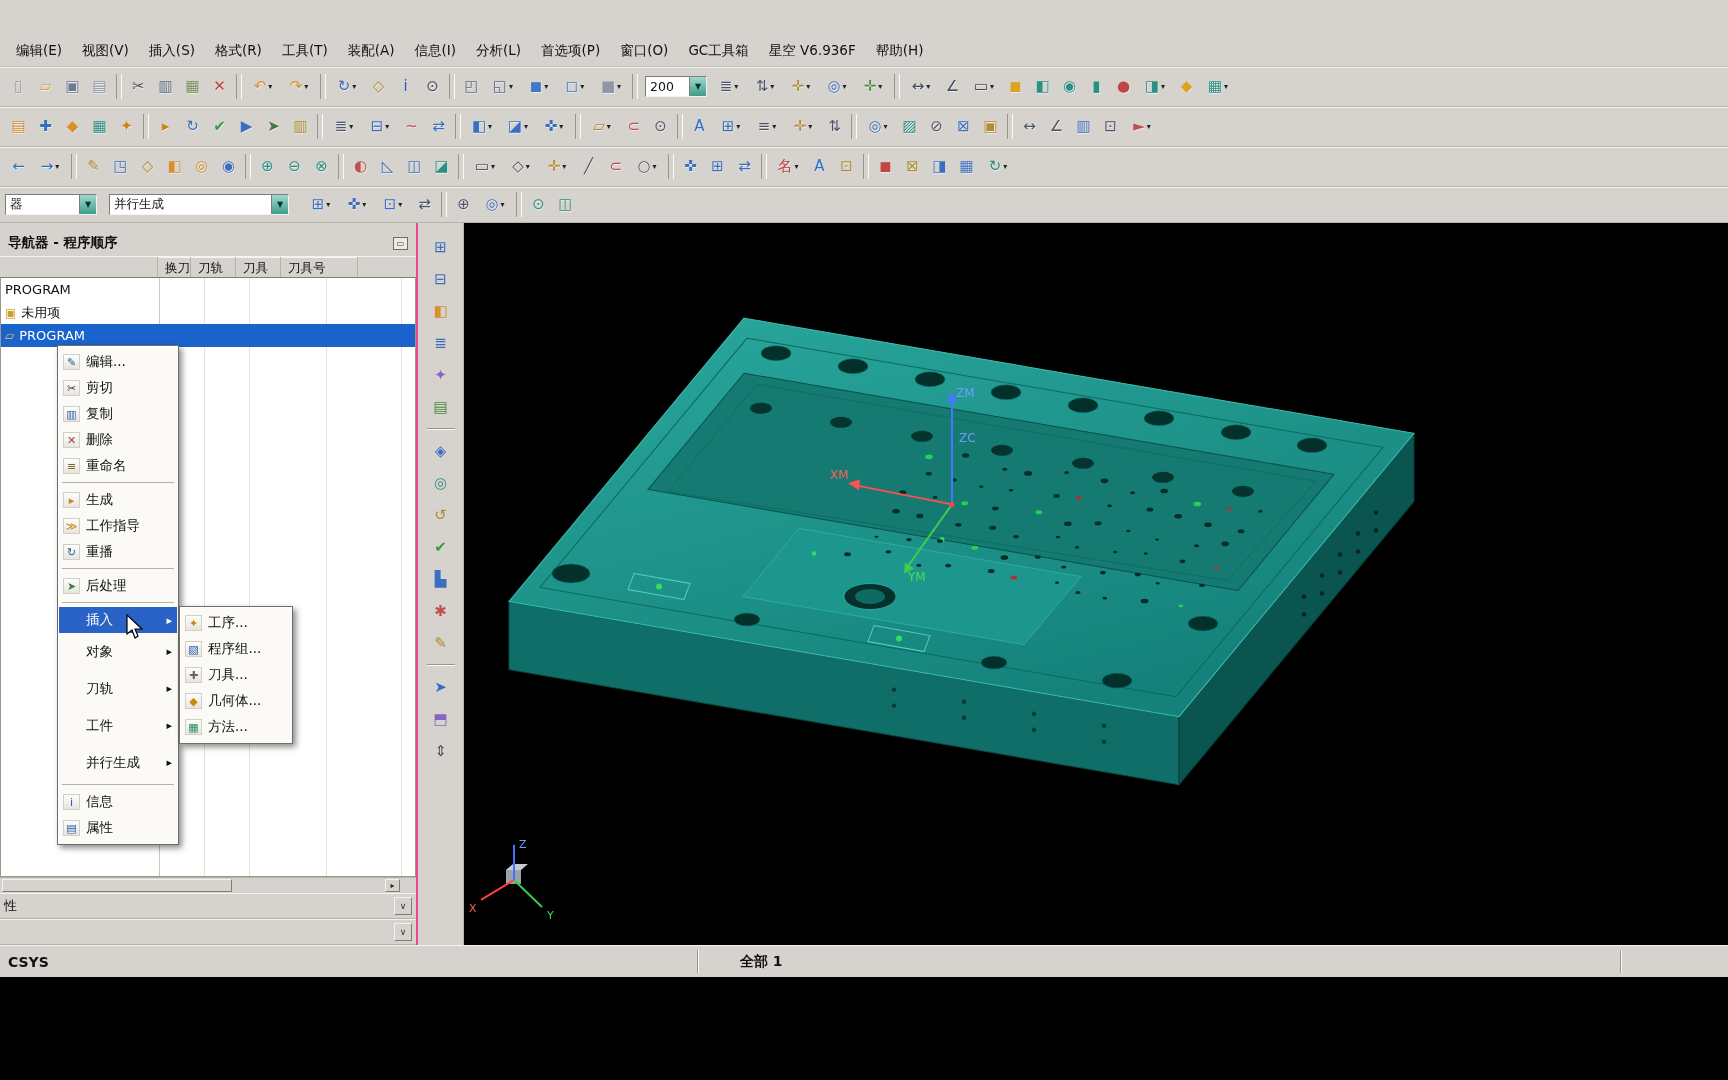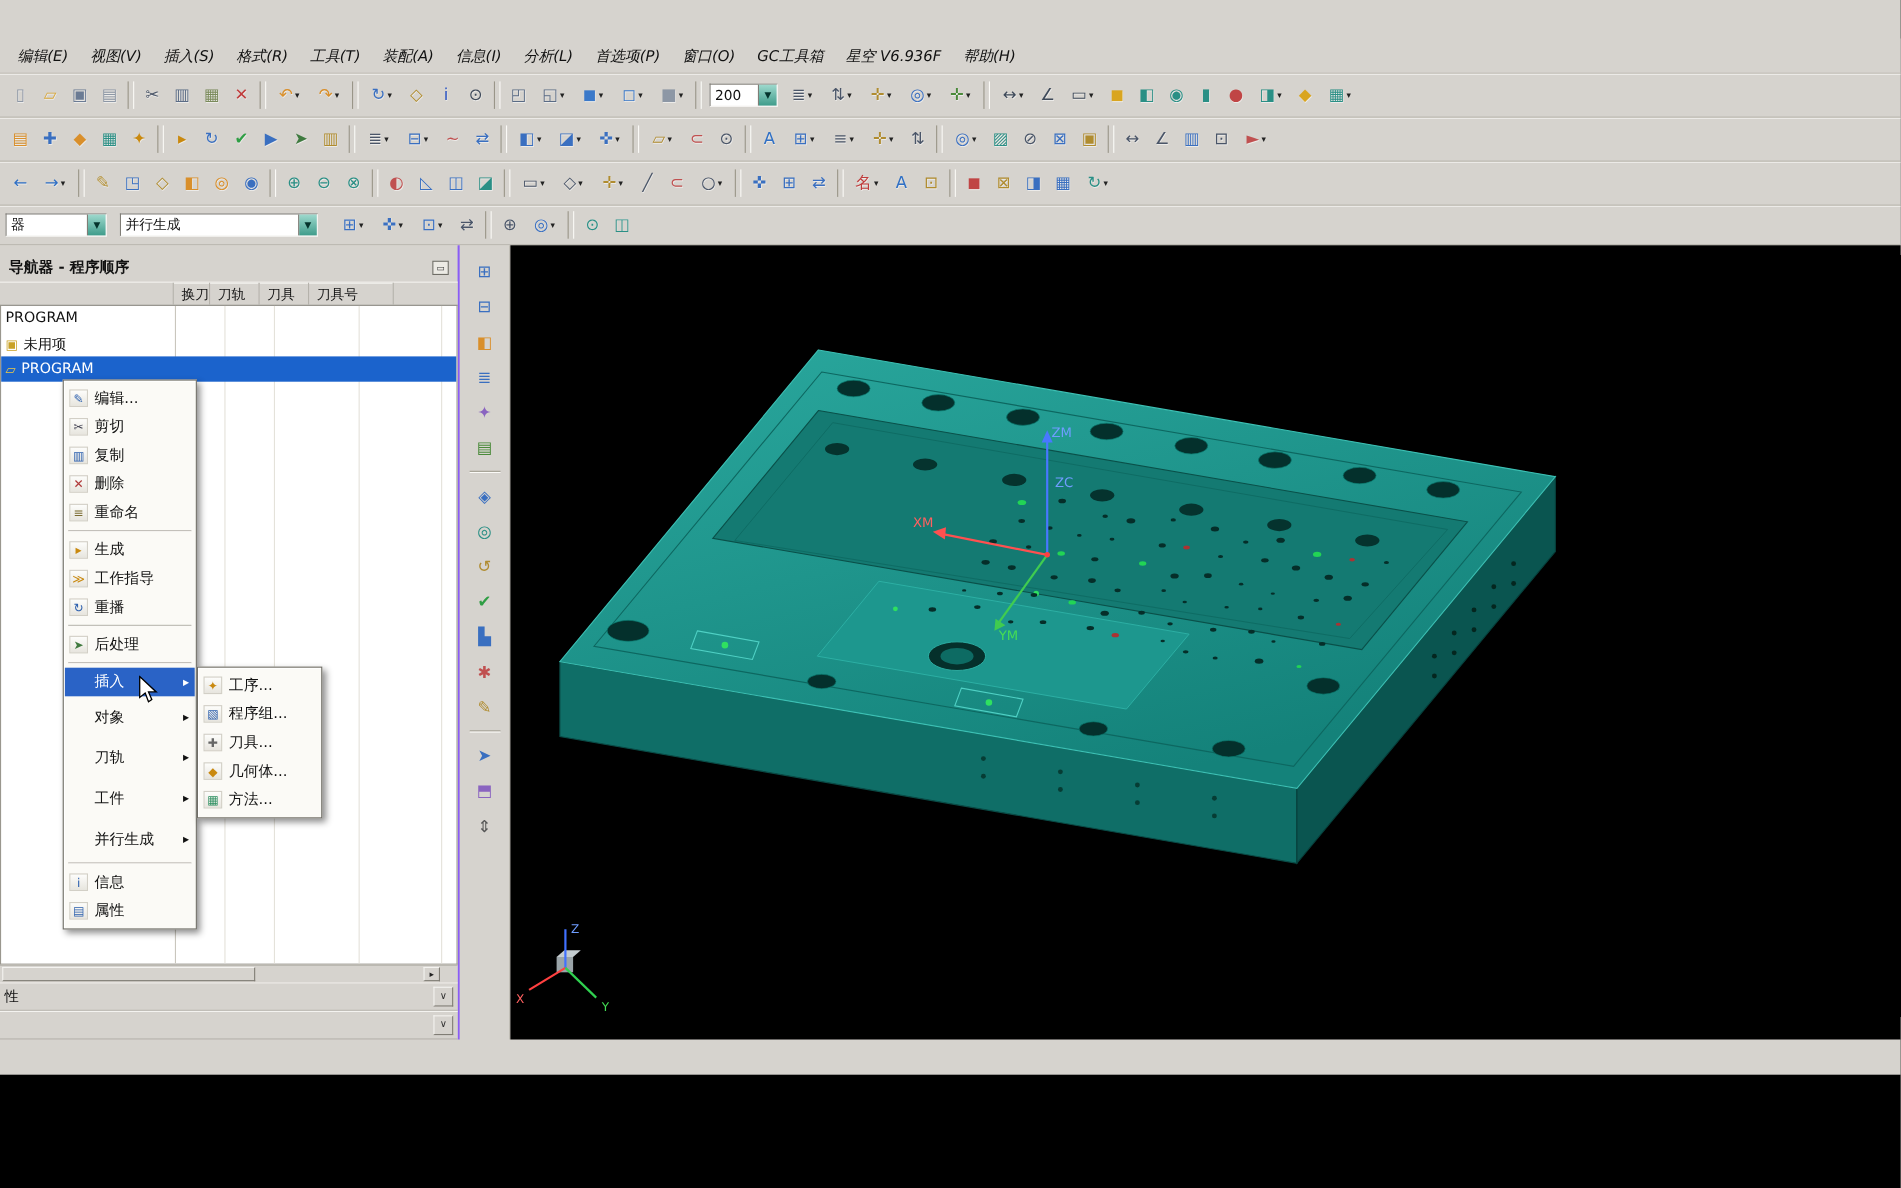--- a/index.html
+++ b/index.html
@@ -6,21 +6,21 @@
   body { background:#000; font-family:"DejaVu Sans","Liberation Sans",sans-serif; }
   #app { position:relative; width:1728px; height:1080px; overflow:hidden; background:#d6d3ce; font-size:13px; color:#111; }
 
   
   .titlebar { position:absolute; top:0; left:0; right:0; height:35px; background:linear-gradient(#343434,#141414); color:#e8e8e8; display:flex; align-items:center; padding:0 12px; }
   .titlebar .title { font-size:13px; }
   .titlebar .brand { margin-left:auto; font-weight:bold; letter-spacing:2px; font-size:14px; color:#d7dbde; }
 
   
   .menubar { position:absolute; top:35px; left:0; right:0; height:32px; background:#d6d3ce; display:flex; align-items:center; padding-left:6px; border-bottom:1px solid #c2bfb8; }
-  .mb-item { padding:6px 10px; font-size:13.5px; white-space:nowrap;font-style:italic; }
+  .mb-item { padding:6px 10px; font-size:13.5px; white-space:nowrap; }
 
   
   .tbrow { position:absolute; left:0; right:0; background:#d6d3ce; display:flex; align-items:center; padding:0 5px; border-bottom:1px solid #b7b4ac; box-shadow:inset 0 1px 0 #f3f2ef; }
   .r1 { top:67px;  height:40px; }
   .r2 { top:107px; height:40px; }
   .r3 { top:147px; height:40px; }
   .r4 { top:187px; height:36px; }
   .run { display:contents; }
   .tbtn { width:27px; height:27px; display:inline-flex; align-items:center; justify-content:center; flex:none; }
   .tbtn .g { font-size:15px; line-height:1; color:var(--ic,#556); text-shadow:0.5px 0.5px 0 rgba(255,255,255,.55); }
@@ -31,21 +31,21 @@
   .combo .arr { width:17px; height:19px; margin-left:auto; background:linear-gradient(#9ed9cd,#3f9c8b); border-left:1px solid #7f7d76; display:flex; align-items:center; justify-content:center; font-size:8px; color:#04332c; }
   .zoom-combo { width:62px; margin:0 4px; }
   .filter-combo { width:92px; }
   .assembly-combo { width:180px; margin-left:12px; margin-right:14px; }
   .run-right { margin-left:110px; }
 
   
   .main { position:absolute; top:223px; left:0; right:0; height:722px; display:flex; }
 
   
-  .navpanel { width:418px; flex:none; background:#d6d3ce; border-right:2px solid #8b5cf6; display:flex; flex-direction:column; padding-top:7px; }
+  .navpanel { width:418px; flex:none; background:#d6d3ce; border-right:2px solid #ec4899; display:flex; flex-direction:column; padding-top:7px; }
   .nav-title { height:26px; display:flex; align-items:center; padding:0 8px; font-size:13.5px; font-weight:bold; }
   .winbtn { margin-left:auto; width:15px; height:13px; border:1px solid #6f6d66; background:#eceae4; font-size:8px; line-height:11px; text-align:center; color:#333; }
   .nav-head { height:21px; display:flex; background:#d6d3ce; border-top:1px solid #f4f3f0; }
   .nav-spacer { width:158px; border-right:1px solid #b5b2ab; }
   .nav-col { border-right:1px solid #b5b2ab; box-shadow:inset 0 1px 0 #f4f3f0; font-size:12.5px; padding:3px 0 0 7px; white-space:nowrap; overflow:hidden; }
   .nav-col:nth-child(2) { width:45px; }
   .nav-col:nth-child(3) { width:45px; }
   .nav-col:nth-child(4) { width:77px;font-family:Liberation Mono, monospace; }
   .nav-col:nth-child(5) { width:78px; }
   .tree { flex:1; background:#fff; border:1px solid #9a978e; border-top-color:#7f7d76; position:relative; overflow:hidden; }
@@ -635,20 +635,26 @@
         <line x1="50" y1="656" x2="17" y2="676" stroke="#ff4040" stroke-width="2"></line>
         <line x1="50" y1="656" x2="78" y2="683" stroke="#30d050" stroke-width="2"></line>
         <text x="55" y="624" fill="#6f9dff">Z</text>
         <text x="5" y="688" fill="#ff6060">X</text>
         <text x="83" y="695" fill="#44dd55">Y</text>
       </g>
     </svg>
   </div>
 </div>
 
+<div class="statusbar">
+  <span class="sb-left">CSYS</span>
+  <span class="sb-div" style="left:697px"></span>
+  <span class="sb-center">全部 1</span>
+  <span class="sb-div" style="left:1620px"></span>
+</div>
 <div class="blackstrip"></div>
 
 <div class="menu ctx">
       <div class="mi" style="--ic: #2b5fae;">
         <span class="mico">✎</span>
         <span>编辑...</span>
       </div>
       <div class="mi" style="--ic: #444455;">
         <span class="mico">✂</span>
         <span>剪切</span>

